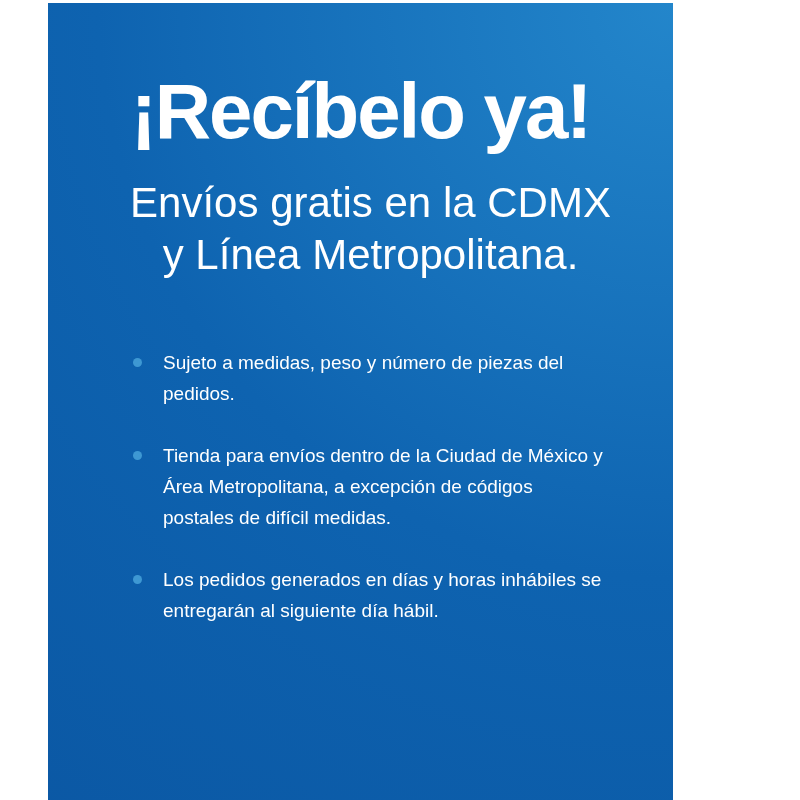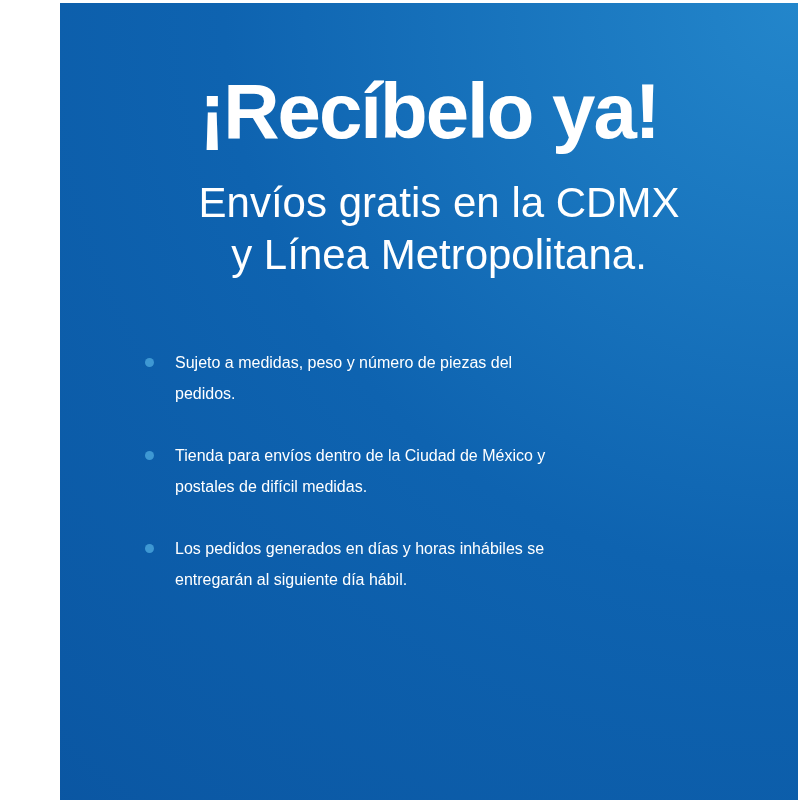--- a/index.html
+++ b/index.html
@@ -12,23 +12,23 @@
     font-family: "Liberation Sans", sans-serif;
   }
   .stage {
     position: relative;
     width: 800px;
     height: 800px;
     background: #ffffff;
   }
   .panel {
     position: absolute;
-    left: 60px;
+    left: 48px;
     top: 3px;
-    width: 738px;
+    width: 625px;
     height: 797px;
     background: radial-gradient(1150px circle at 100% 0%,
                 #2386cb 0%, #0e63b0 50%, #0a55a1 100%);
     color: #ffffff;
     box-sizing: border-box;
   }
   .title {
     margin: 64px 10px 0;
     text-align: center;
     font-size: 78px;
@@ -48,21 +48,21 @@
   }
   .bullets {
     list-style: none;
     margin: 66px 0 0 0;
     padding: 0;
   }
   .bullets li {
     position: relative;
     padding-left: 115px;
     margin-bottom: 31px;
-    font-size: 16px;
+    font-size: 19px;
     line-height: 31px;
     color: #ffffff;
   }
   .bullets li .line {
     white-space: nowrap;
   }
   .dot {
     position: absolute;
     left: 85px;
     top: 11px;
@@ -87,20 +87,21 @@
 
     <ul class="bullets">
       <li>
         <span class="dot"></span>
         <div class="line">Sujeto a medidas, peso y número de piezas del</div>
         <div class="line">pedidos.</div>
       </li>
       <li>
         <span class="dot"></span>
         <div class="line">Tienda para envíos dentro de la Ciudad de México y</div>
+        <div class="line">Área Metropolitana, a excepción de códigos</div>
         <div class="line">postales de difícil medidas.</div>
       </li>
       <li>
         <span class="dot"></span>
         <div class="line">Los pedidos generados en días y horas inhábiles se</div>
         <div class="line">entregarán al siguiente día hábil.</div>
       </li>
     </ul>
 
   </div>

